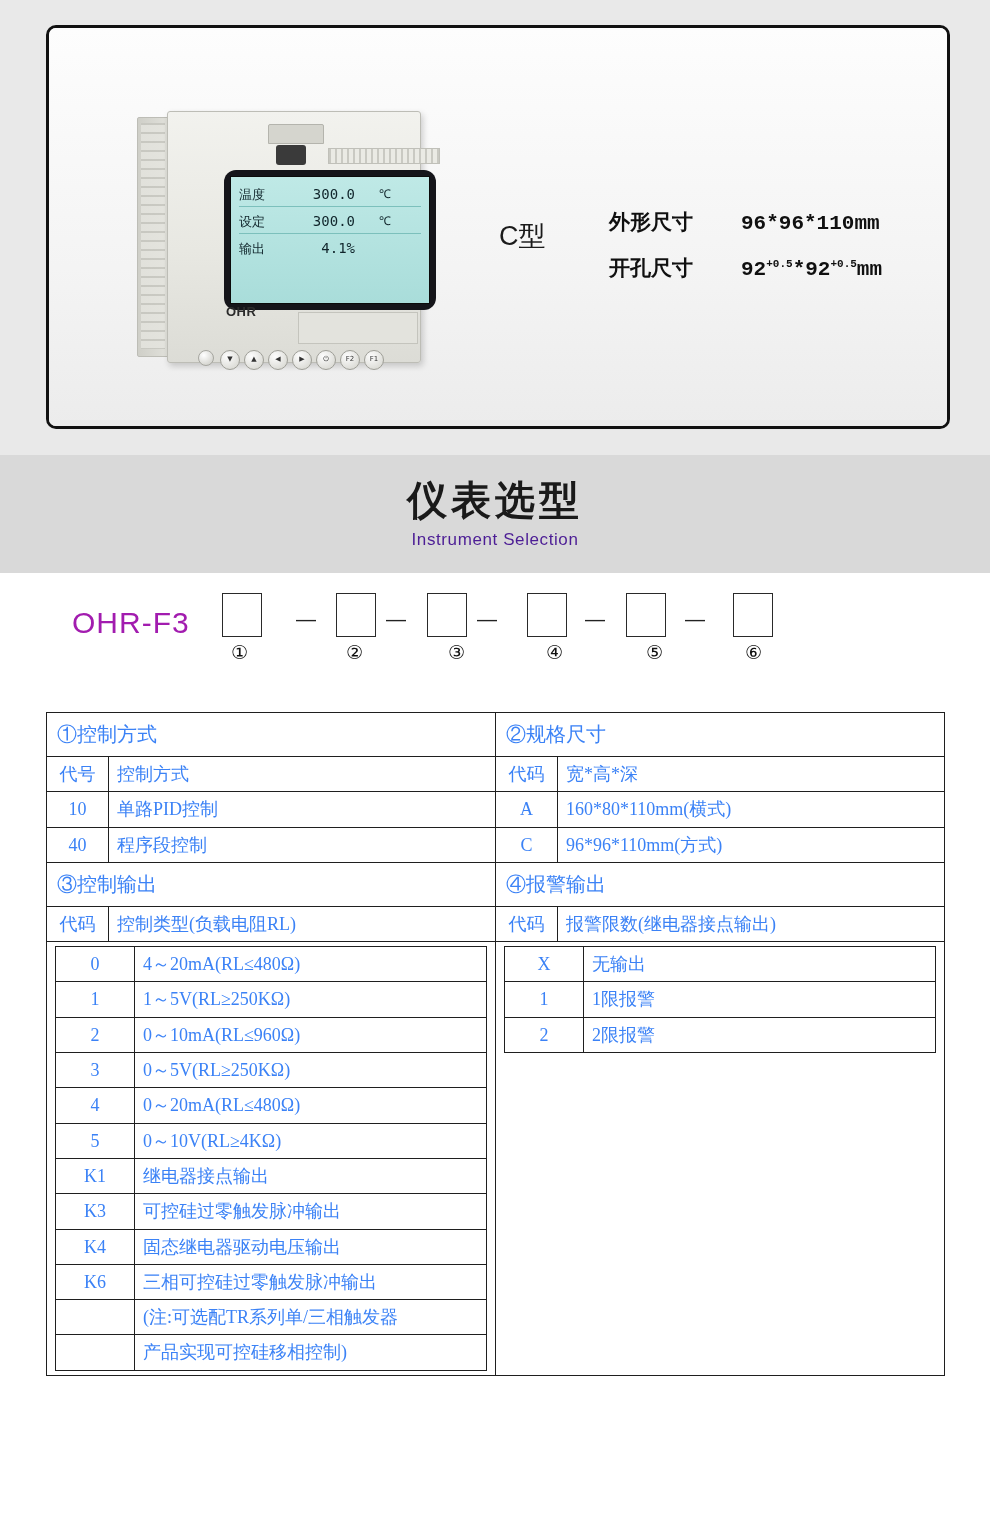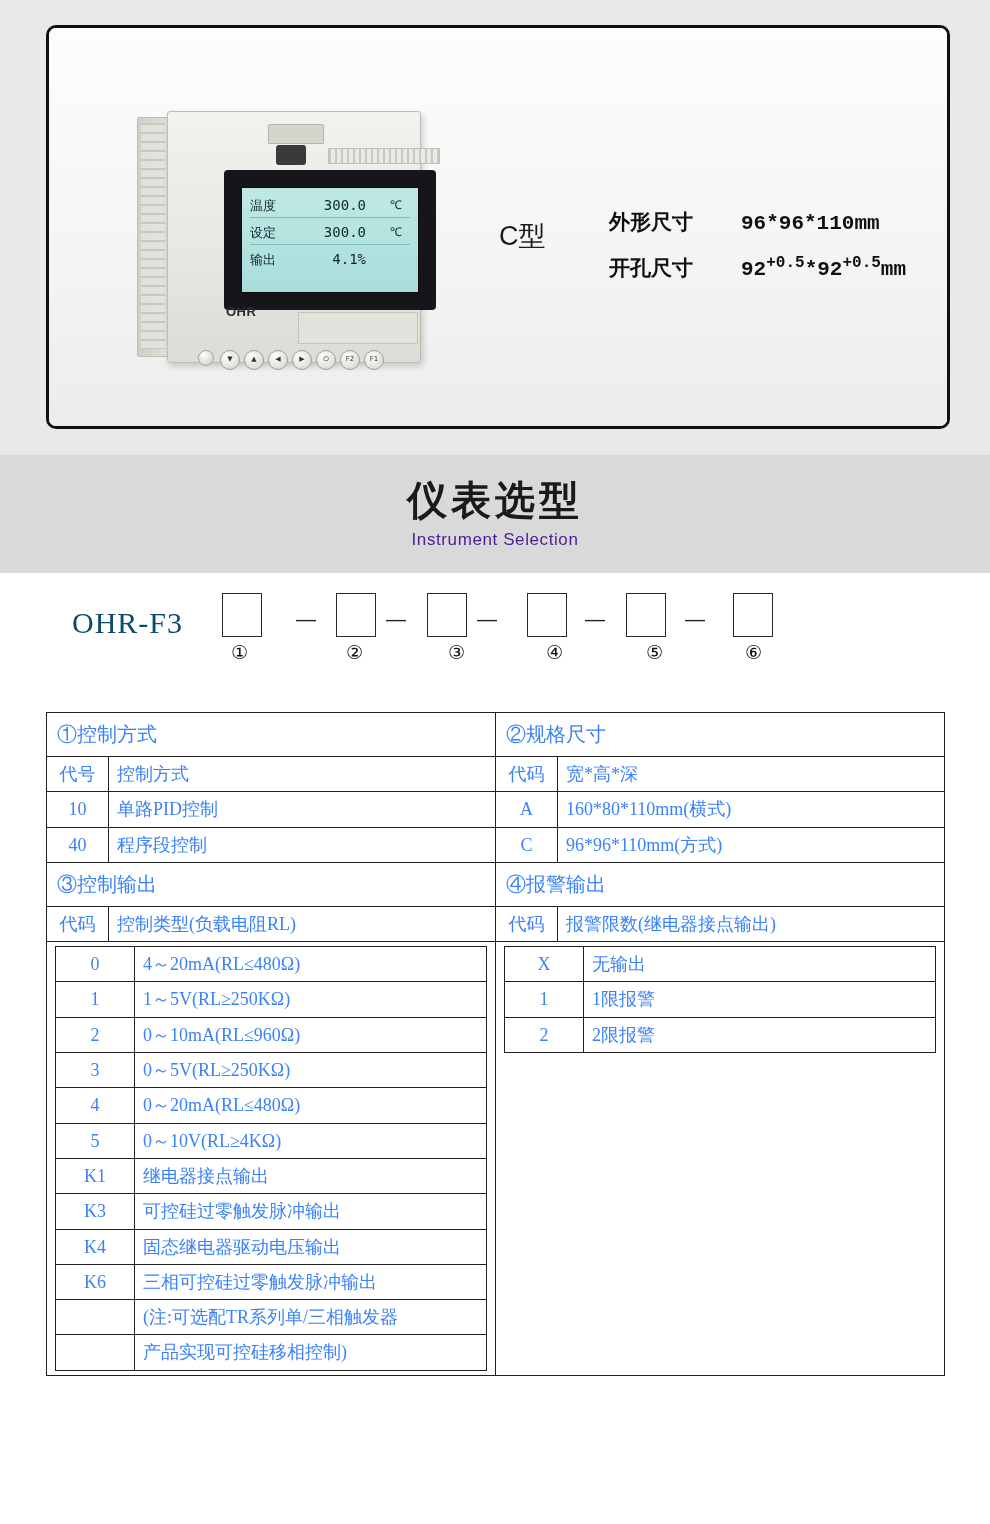--- a/index.html
+++ b/index.html
@@ -110,22 +110,22 @@
     text-align: center;
     font-family: "Liberation Sans", sans-serif;
   }
   .screen-bezel {
     position: absolute;
     left: 56px;
     top: 58px;
     width: 212px;
     height: 140px;
     background: #15151a;
-    border-radius: 4px;
-    padding: 17px;
+    border-radius: 12px;
+    padding: 6px;
     box-sizing: border-box;
   }
   .screen-lcd {
     width: 100%;
     height: 100%;
     background: linear-gradient(180deg,#bfe9e6 0%, #a9ddda 100%);
     border: 1px solid #0b0b0b;
     box-sizing: border-box;
     padding: 7px 8px;
     font-family: "DejaVu Sans Mono", monospace;
@@ -215,21 +215,21 @@
     display: flex;
     align-items: baseline;
     font-size: 21px;
     font-weight: bold;
     color: #101010;
     margin-bottom: 18px;
     font-family: Liberation Mono, monospace;
   }
   .spec-key { width: 132px; }
   .spec-val { white-space: nowrap; }
-  sup.small { font-size: 16px; vertical-align: super; }
+  sup.small { font-size: 11px; vertical-align: super; }
 
   
   .title-band {
     width: 990px;
     height: 118px;
     background: #d9d9d9;
     text-align: center;
     position: relative;
   }
   .title-cn {
@@ -253,23 +253,23 @@
     position: relative;
     width: 990px;
     height: 130px;
     background: #ffffff;
   }
   .model-name {
     position: absolute;
     left: 72px;
     top: 33px;
     font-size: 30px;
-    font-family: Liberation Serif, serif;
+    font-family: Liberation Sans, sans-serif;
     letter-spacing: 1px;
-    color: #0c4a6e;
+    color: #a21caf;
   }
   .slot {
     position: absolute;
     top: 20px;
     width: 38px;
     height: 42px;
     border: 1px solid #2a2a2a;
     background: #fff;
   }
   .dash {

